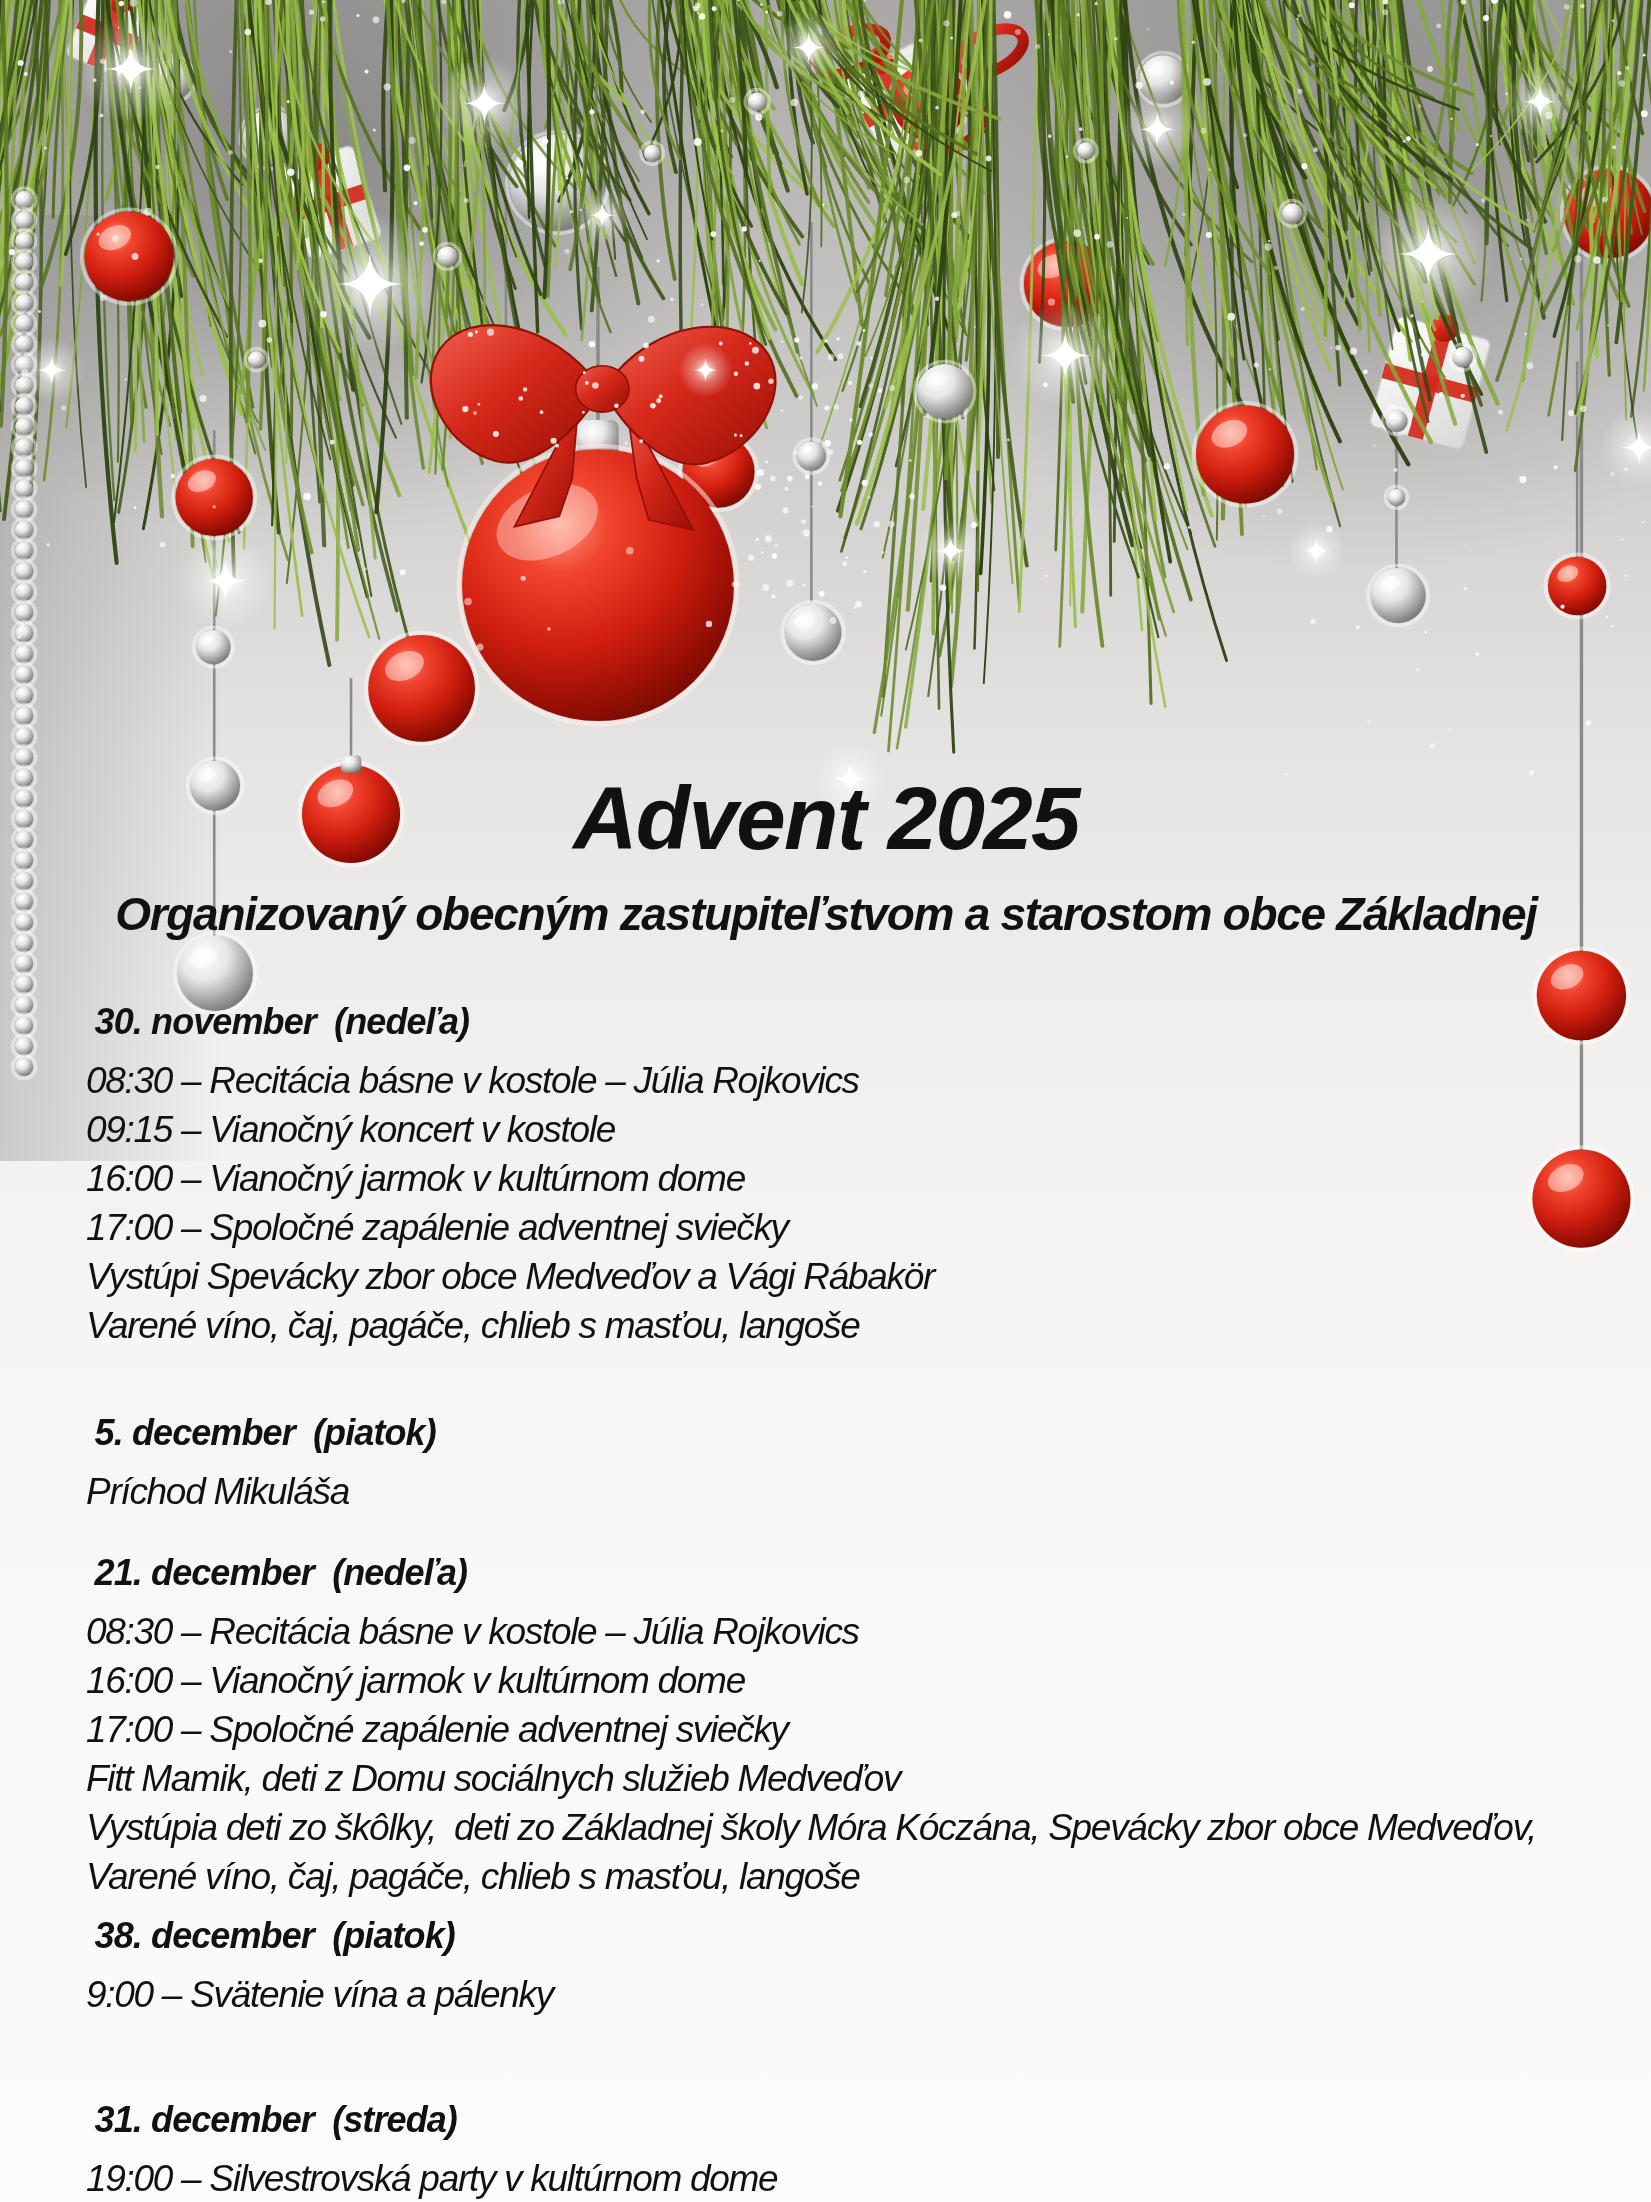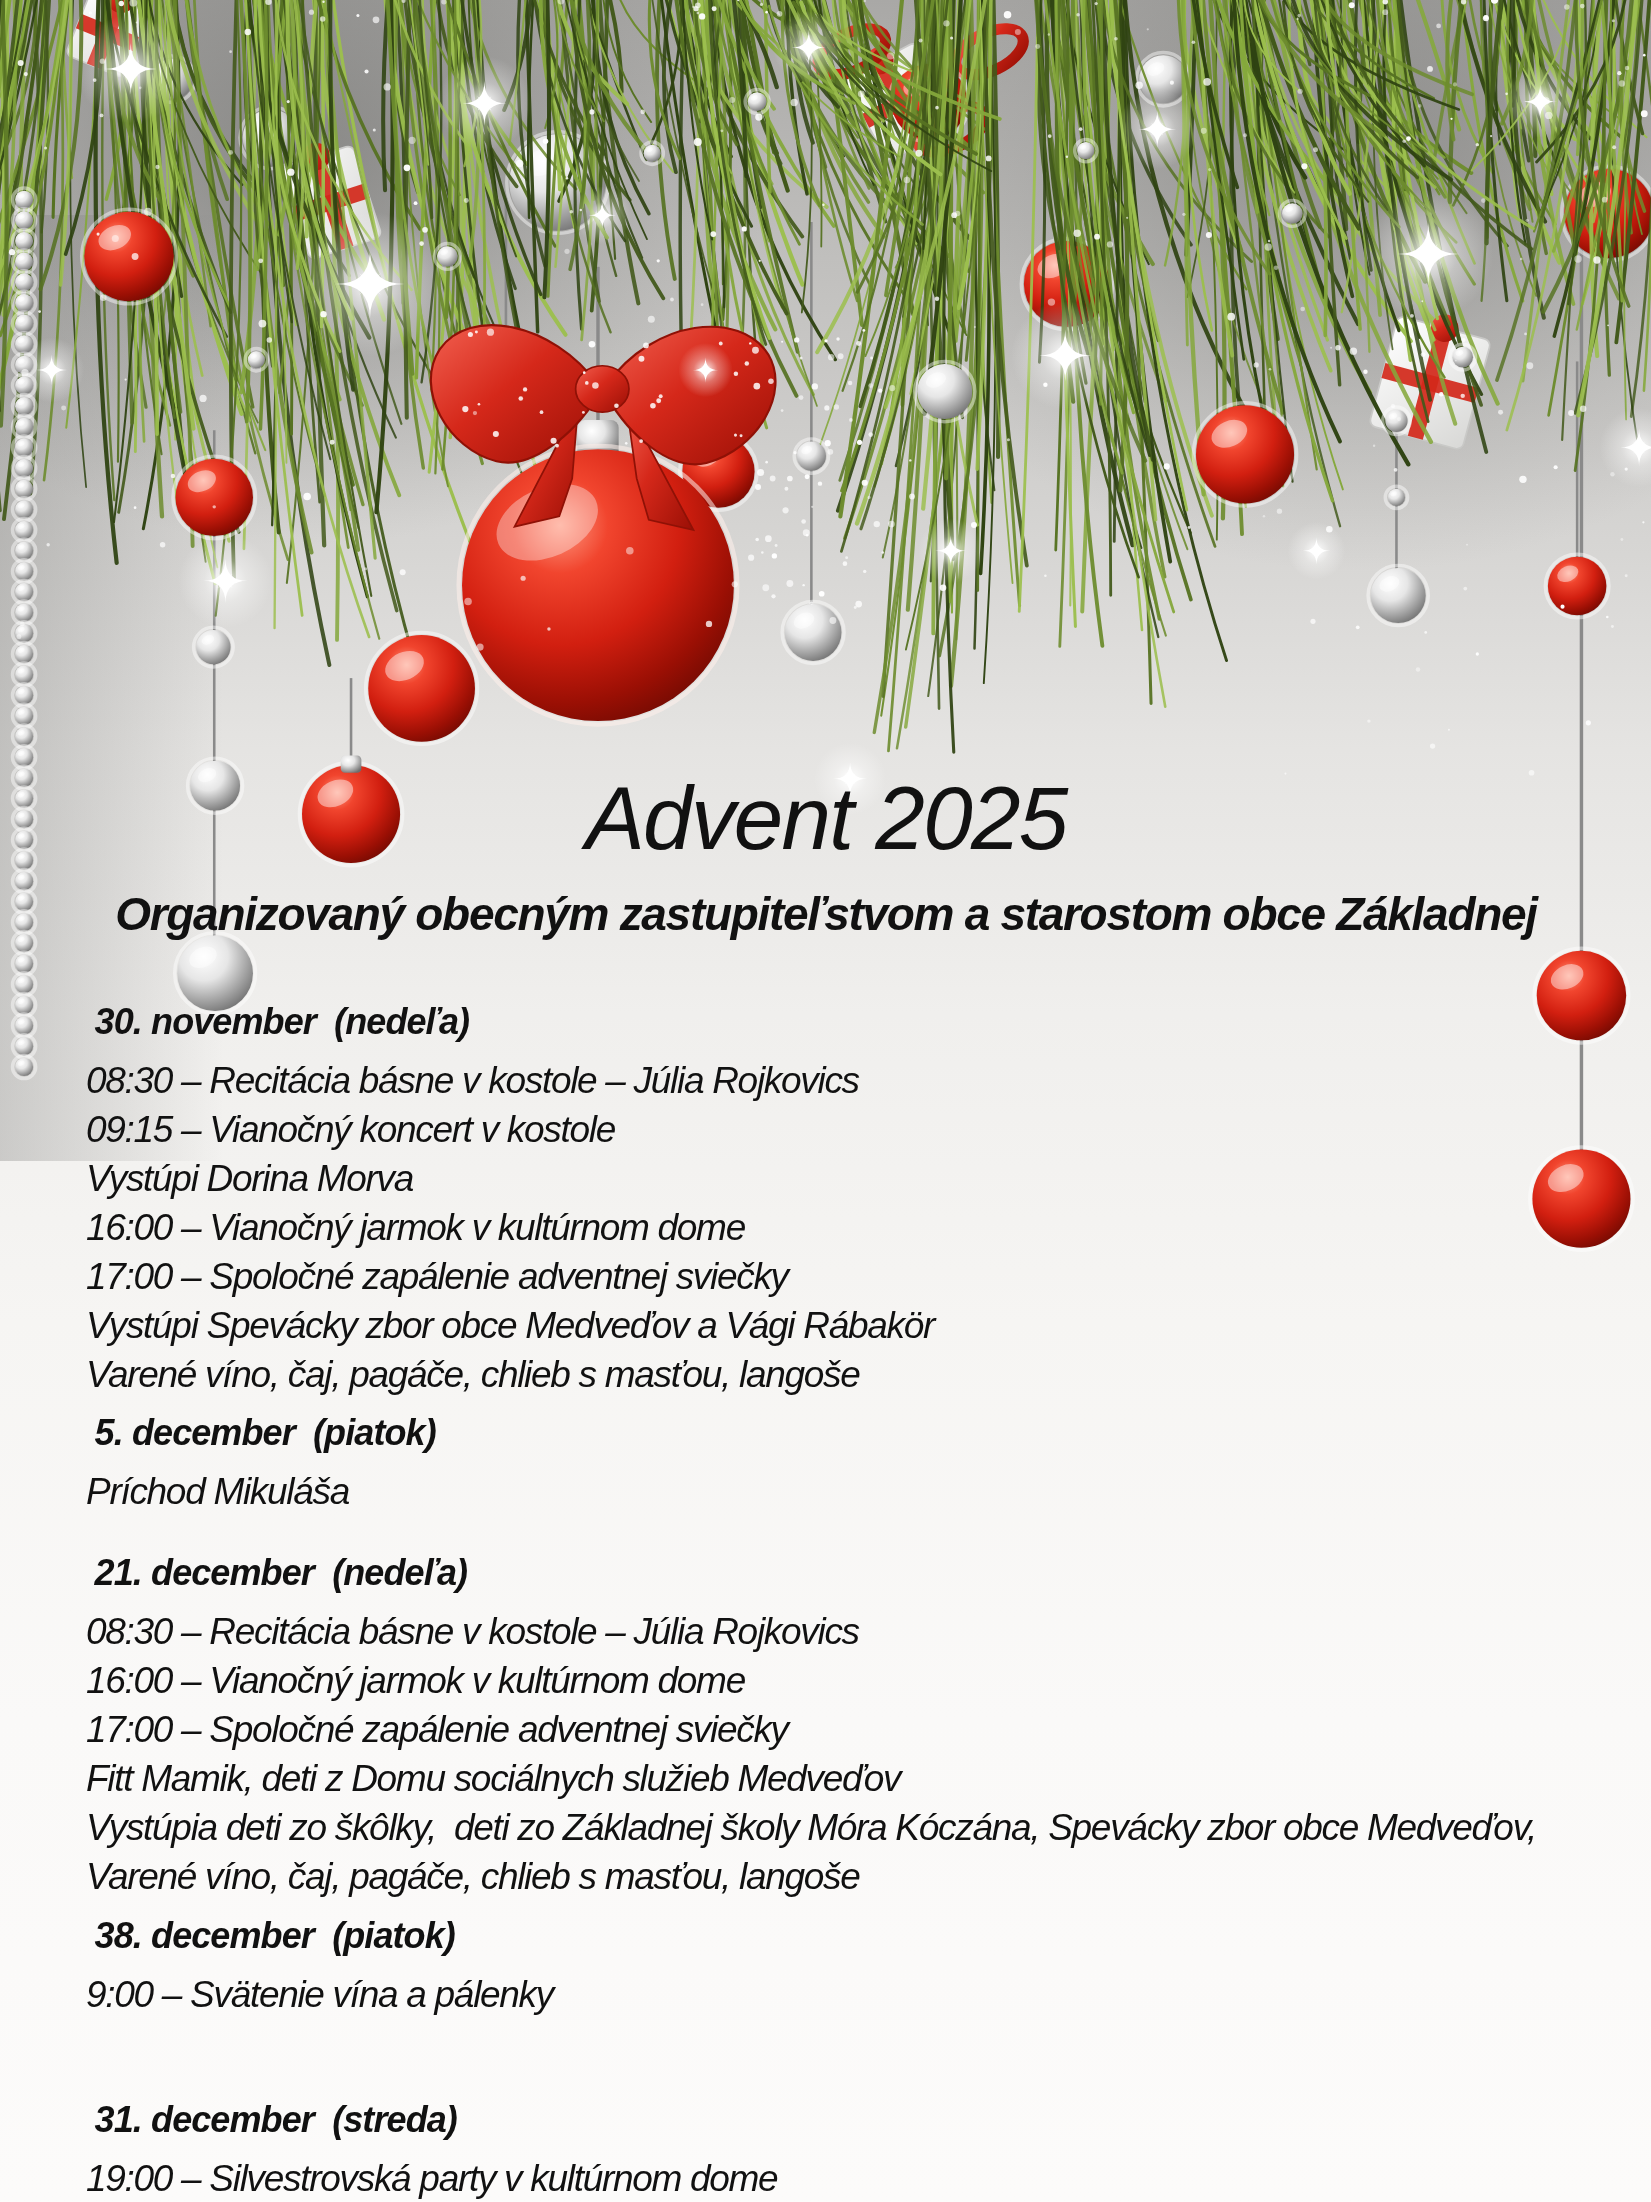--- a/index.html
+++ b/index.html
@@ -8,21 +8,21 @@
       background:linear-gradient(180deg,#a9a8a6 0%,#bdbcba 10%,#d2d1cf 22%,#e5e4e2 34%,#f0efed 46%,#f6f5f3 60%,#faf9f8 78%,#fcfbfa 100%);}
   .vig{position:absolute;z-index:0;pointer-events:none;}
   #vig-tl{left:-172px;top:-224px;width:946px;height:774px;
       background:radial-gradient(ellipse at center,rgba(90,90,88,.50) 0%,rgba(120,120,118,.22) 45%,rgba(120,120,118,0) 70%);}
   #vig-tr{right:-224px;top:-241px;width:1032px;height:817px;
       background:radial-gradient(ellipse at center,rgba(95,95,93,.45) 0%,rgba(125,125,123,.20) 45%,rgba(125,125,123,0) 70%);}
   #vig-l{left:0;top:215px;width:224px;height:946px;
       background:linear-gradient(90deg,rgba(110,110,108,.30) 0%,rgba(110,110,108,0) 100%);}
   #deco{position:absolute;left:0;top:0;z-index:1;pointer-events:none;}
   #title{position:absolute;z-index:2;left:0;top:772px;width:100%;text-align:center;
-      font-size:89px;font-weight:400;font-style:italic;letter-spacing:-1.7px;line-height:1.05;white-space:nowrap;}
+      font-size:89px;font-weight:700;font-style:italic;letter-spacing:-1.7px;line-height:1.05;white-space:nowrap;}
   #subtitle{position:absolute;z-index:2;left:0;top:887px;width:100%;text-align:center;
       font-size:46px;font-weight:700;font-style:italic;letter-spacing:-1.3px;white-space:nowrap;}
   #schedule{position:absolute;z-index:2;left:86px;top:0;width:1540px;}
   .sec{position:absolute;left:0;width:100%;}
   .sec h3{margin:0 0 11.2px 0;padding-left:8.6px;font-size:36px;font-weight:700;font-style:italic;
       letter-spacing:-0.9px;line-height:47px;white-space:pre-wrap;}
   .sec p{margin:0;font-size:37px;font-weight:400;font-style:italic;letter-spacing:-1.3px;
       line-height:49px;white-space:pre-wrap;}
 </style>
 </head>
@@ -1471,21 +1471,20 @@
     </g>
 </svg>
 
 <div id="title">Advent 2025</div>
 <div id="subtitle">Organizovaný obecným zastupiteľstvom a starostom obce Základnej</div>
 <div id="schedule">
     <div class="sec" style="top: 998px;">
       <h3>30. november  (nedeľa)</h3>
       <p>08:30 – Recitácia básne v kostole – Júlia Rojkovics</p>
       <p>09:15 – Vianočný koncert v kostole</p>
-      <p>Vystúpi Dorina Morva</p>
       <p>16:00 – Vianočný jarmok v kultúrnom dome</p>
       <p>17:00 – Spoločné zapálenie adventnej sviečky</p>
       <p>Vystúpi Spevácky zbor obce Medveďov a Vági Rábakör</p>
       <p>Varené víno, čaj, pagáče, chlieb s masťou, langoše</p>
     </div>
     <div class="sec" style="top: 1409px;">
       <h3>5. december  (piatok)</h3>
       <p>Príchod Mikuláša</p>
     </div>
     <div class="sec" style="top: 1549px;">

